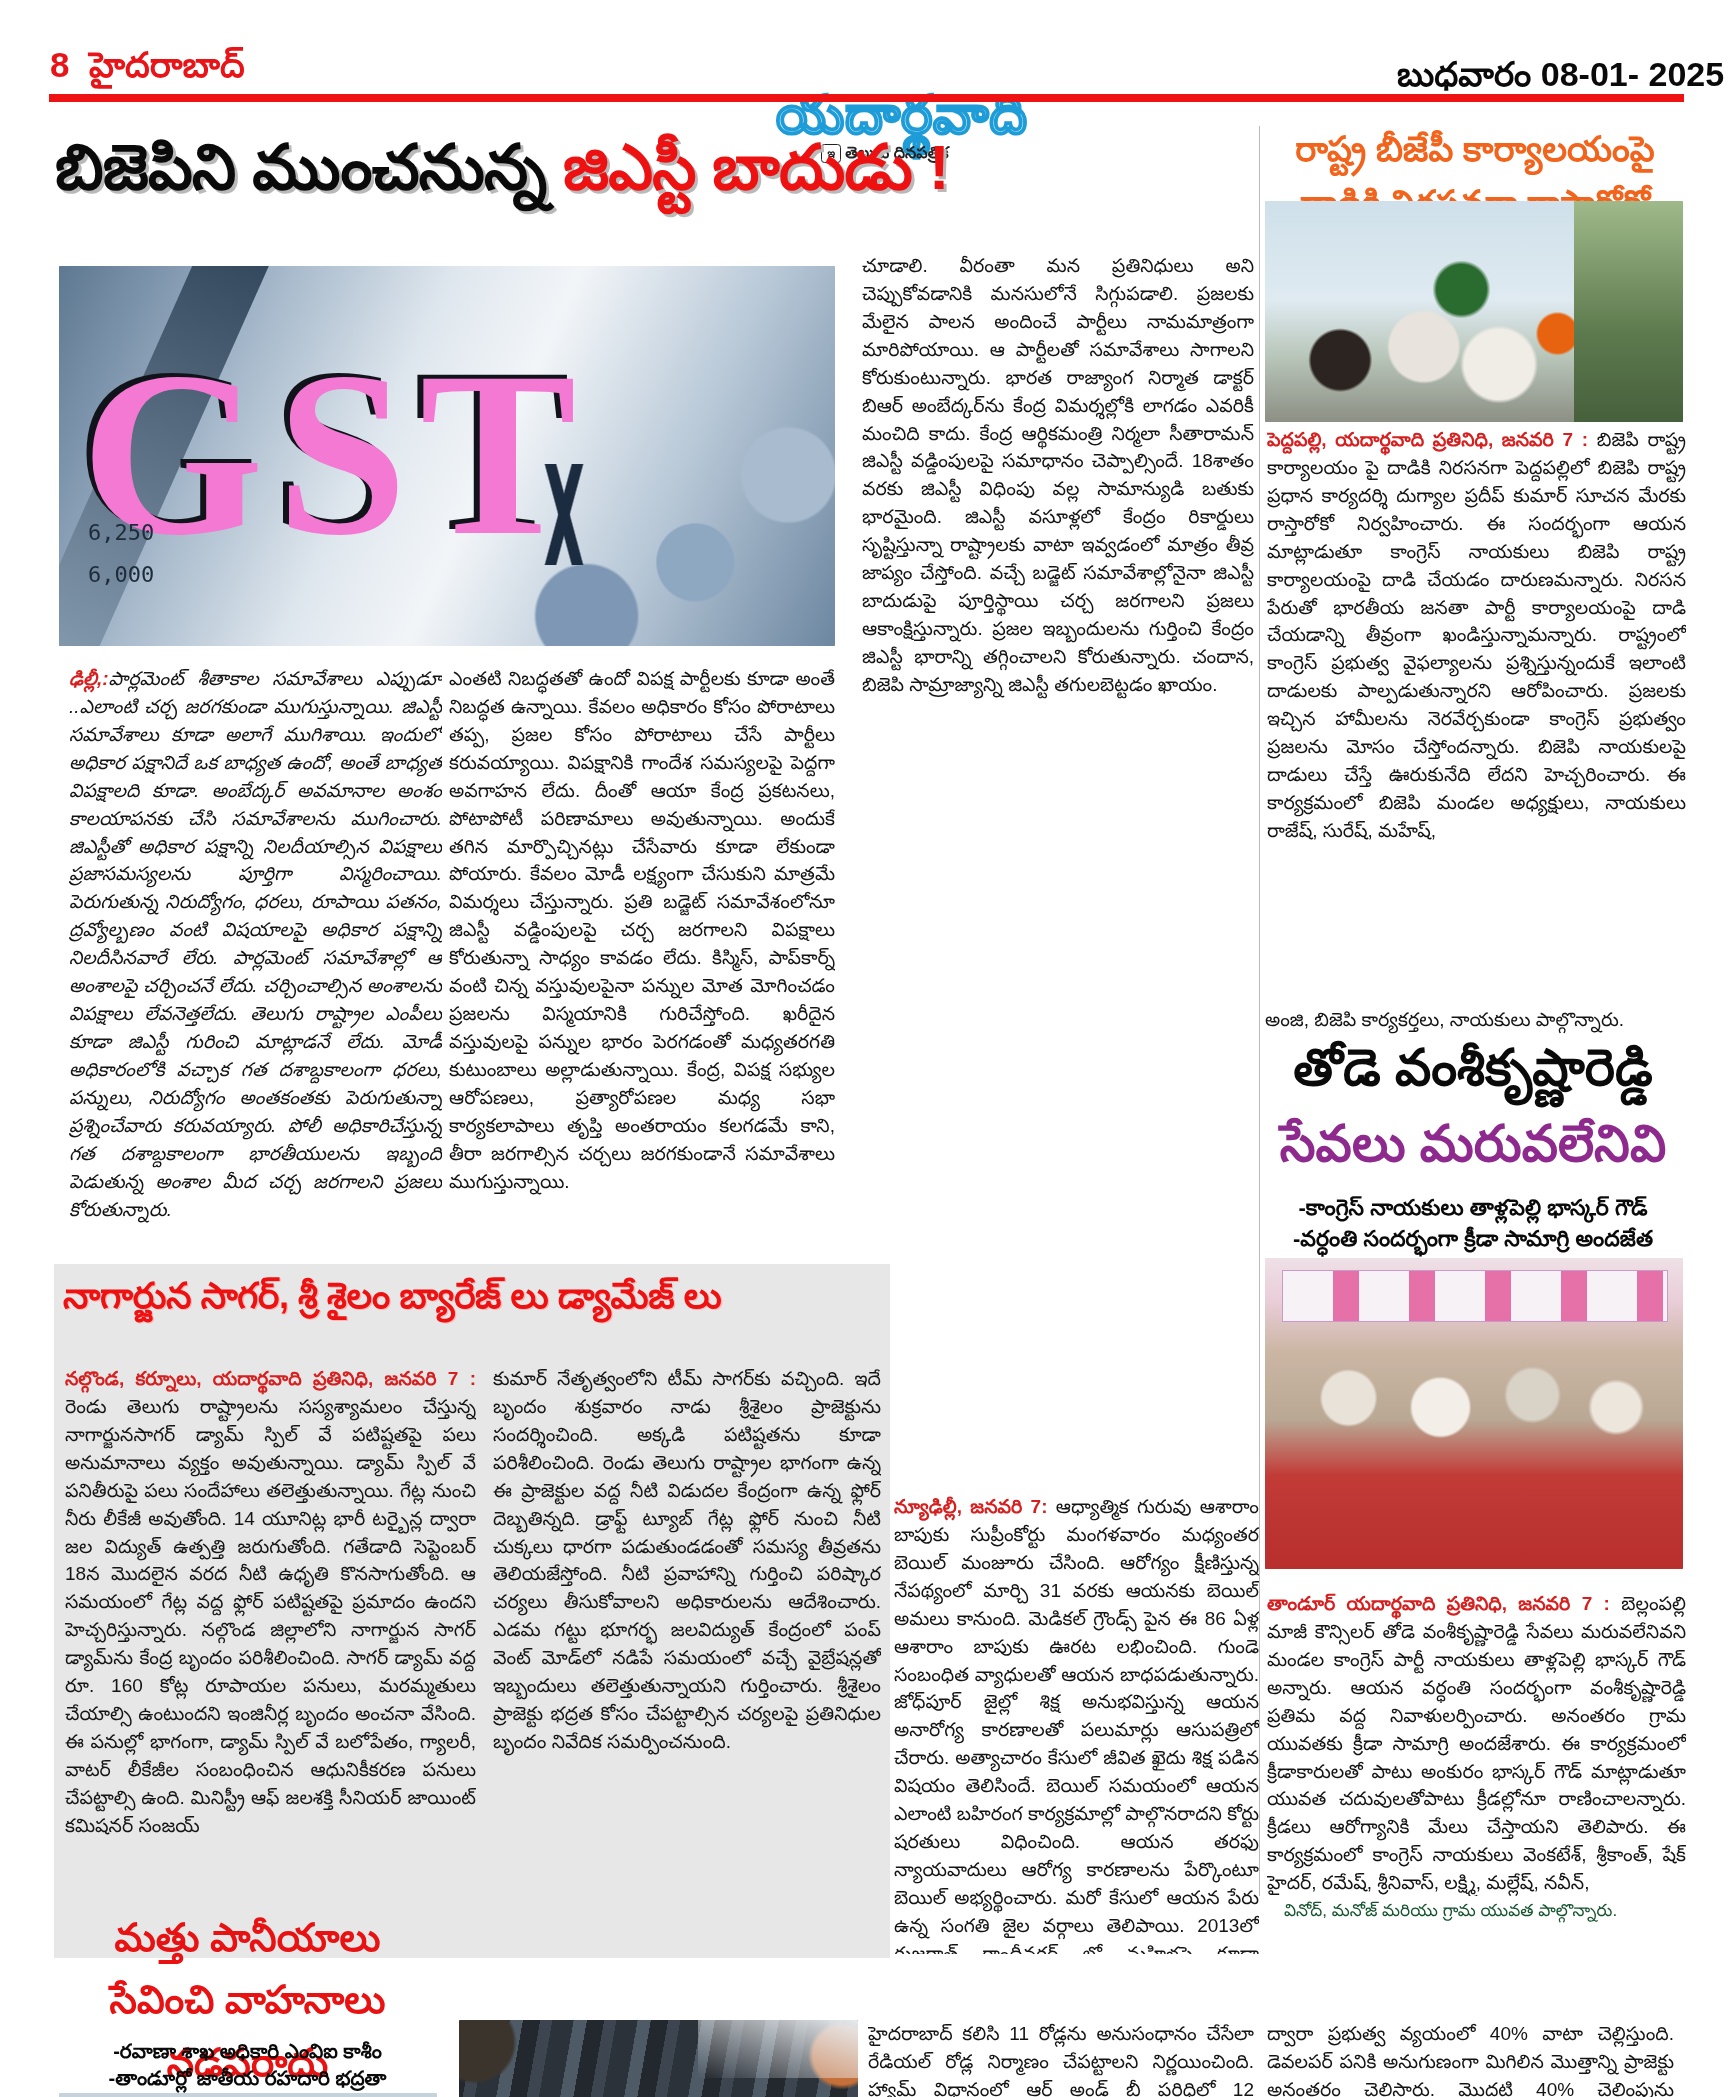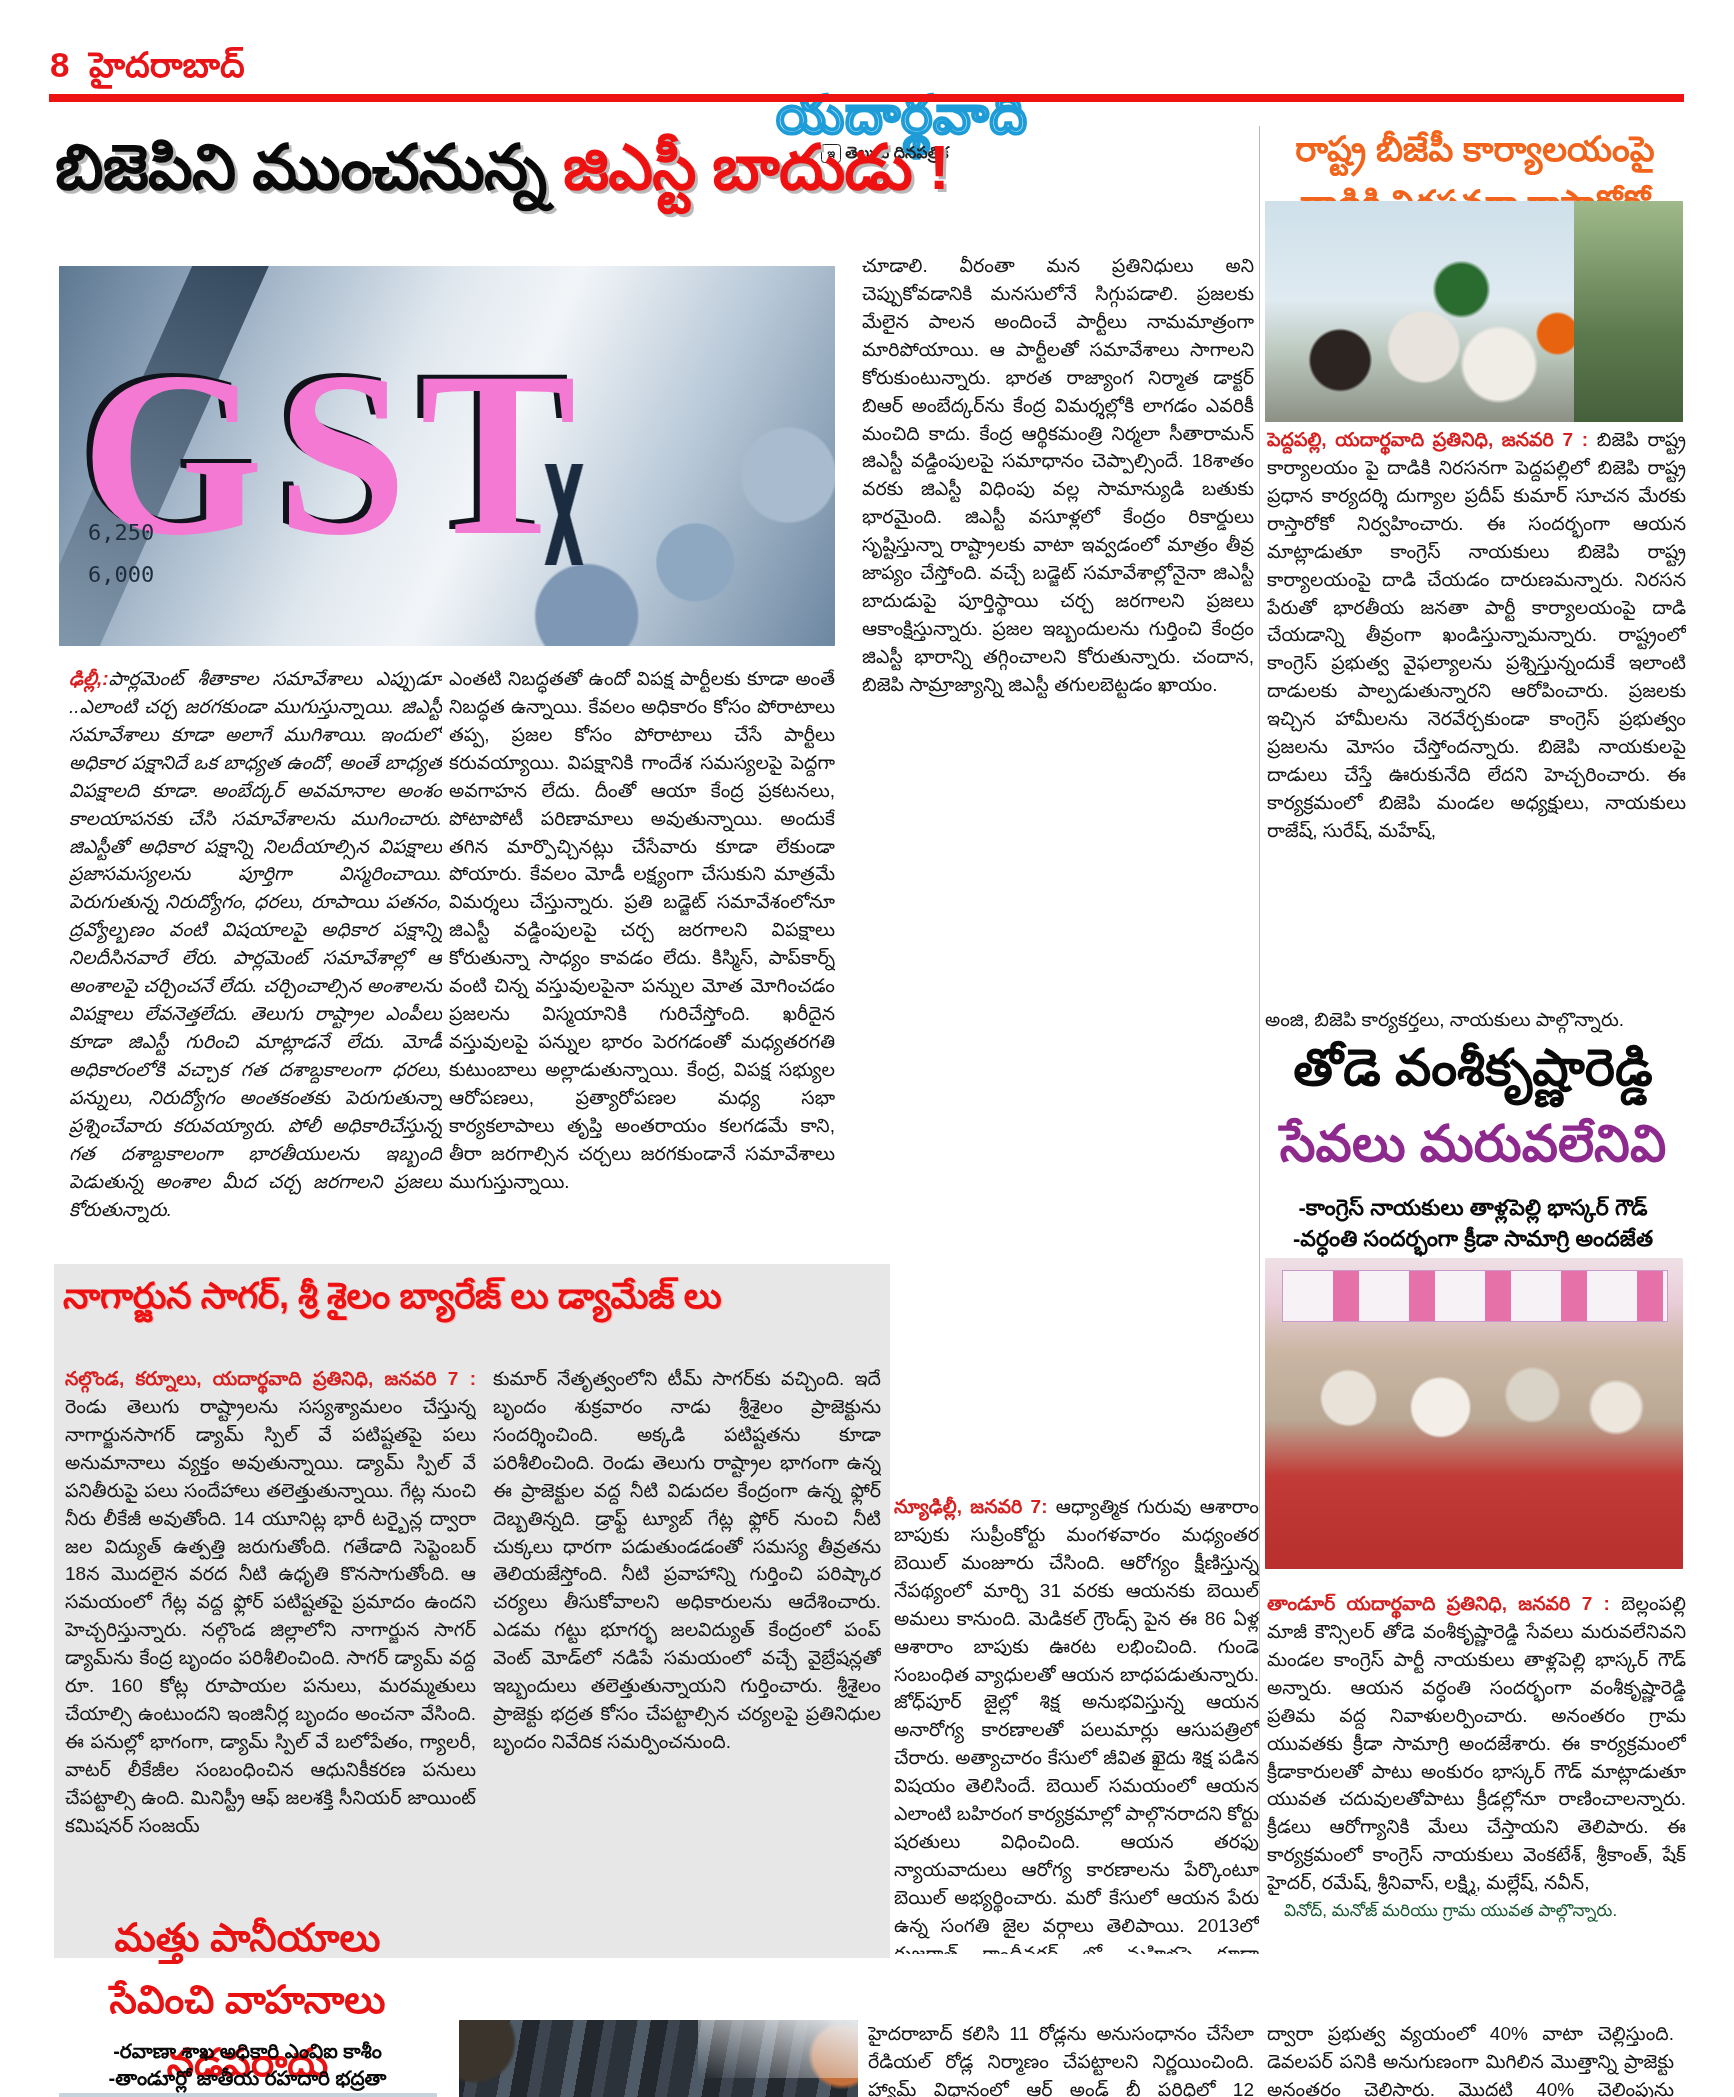--- a/index.html
+++ b/index.html
@@ -116,20 +116,21 @@
 
   <div class="abs hdr-left">
     <span>8</span>&nbsp;&nbsp;<span>హైదరాబాద్</span>
   </div>
   <div class="abs masthead">
     <div class="mh-main">యదార్థవాది</div>
     <div class="mh-tag">
       <span class="mh-logo">ఇ</span><span>తెలుగు దినపత్రిక</span>
     </div>
   </div>
+  <div class="abs hdr-date">బుధవారం 08-01- 2025</div>
   <div class="abs hdr-rule"></div>
 
   <div class="abs lead-headline">
     <span class="hl-black">బిజెపిని ముంచనున్న </span><span class="hl-red">జిఎస్టీ బాదుడు !</span>
   </div>
 
   <div class="abs photo gst-photo">
     <div class="gst-streak"></div>
     <div class="gst-zigzag"></div>
     <div class="gst-word">GST</div>

